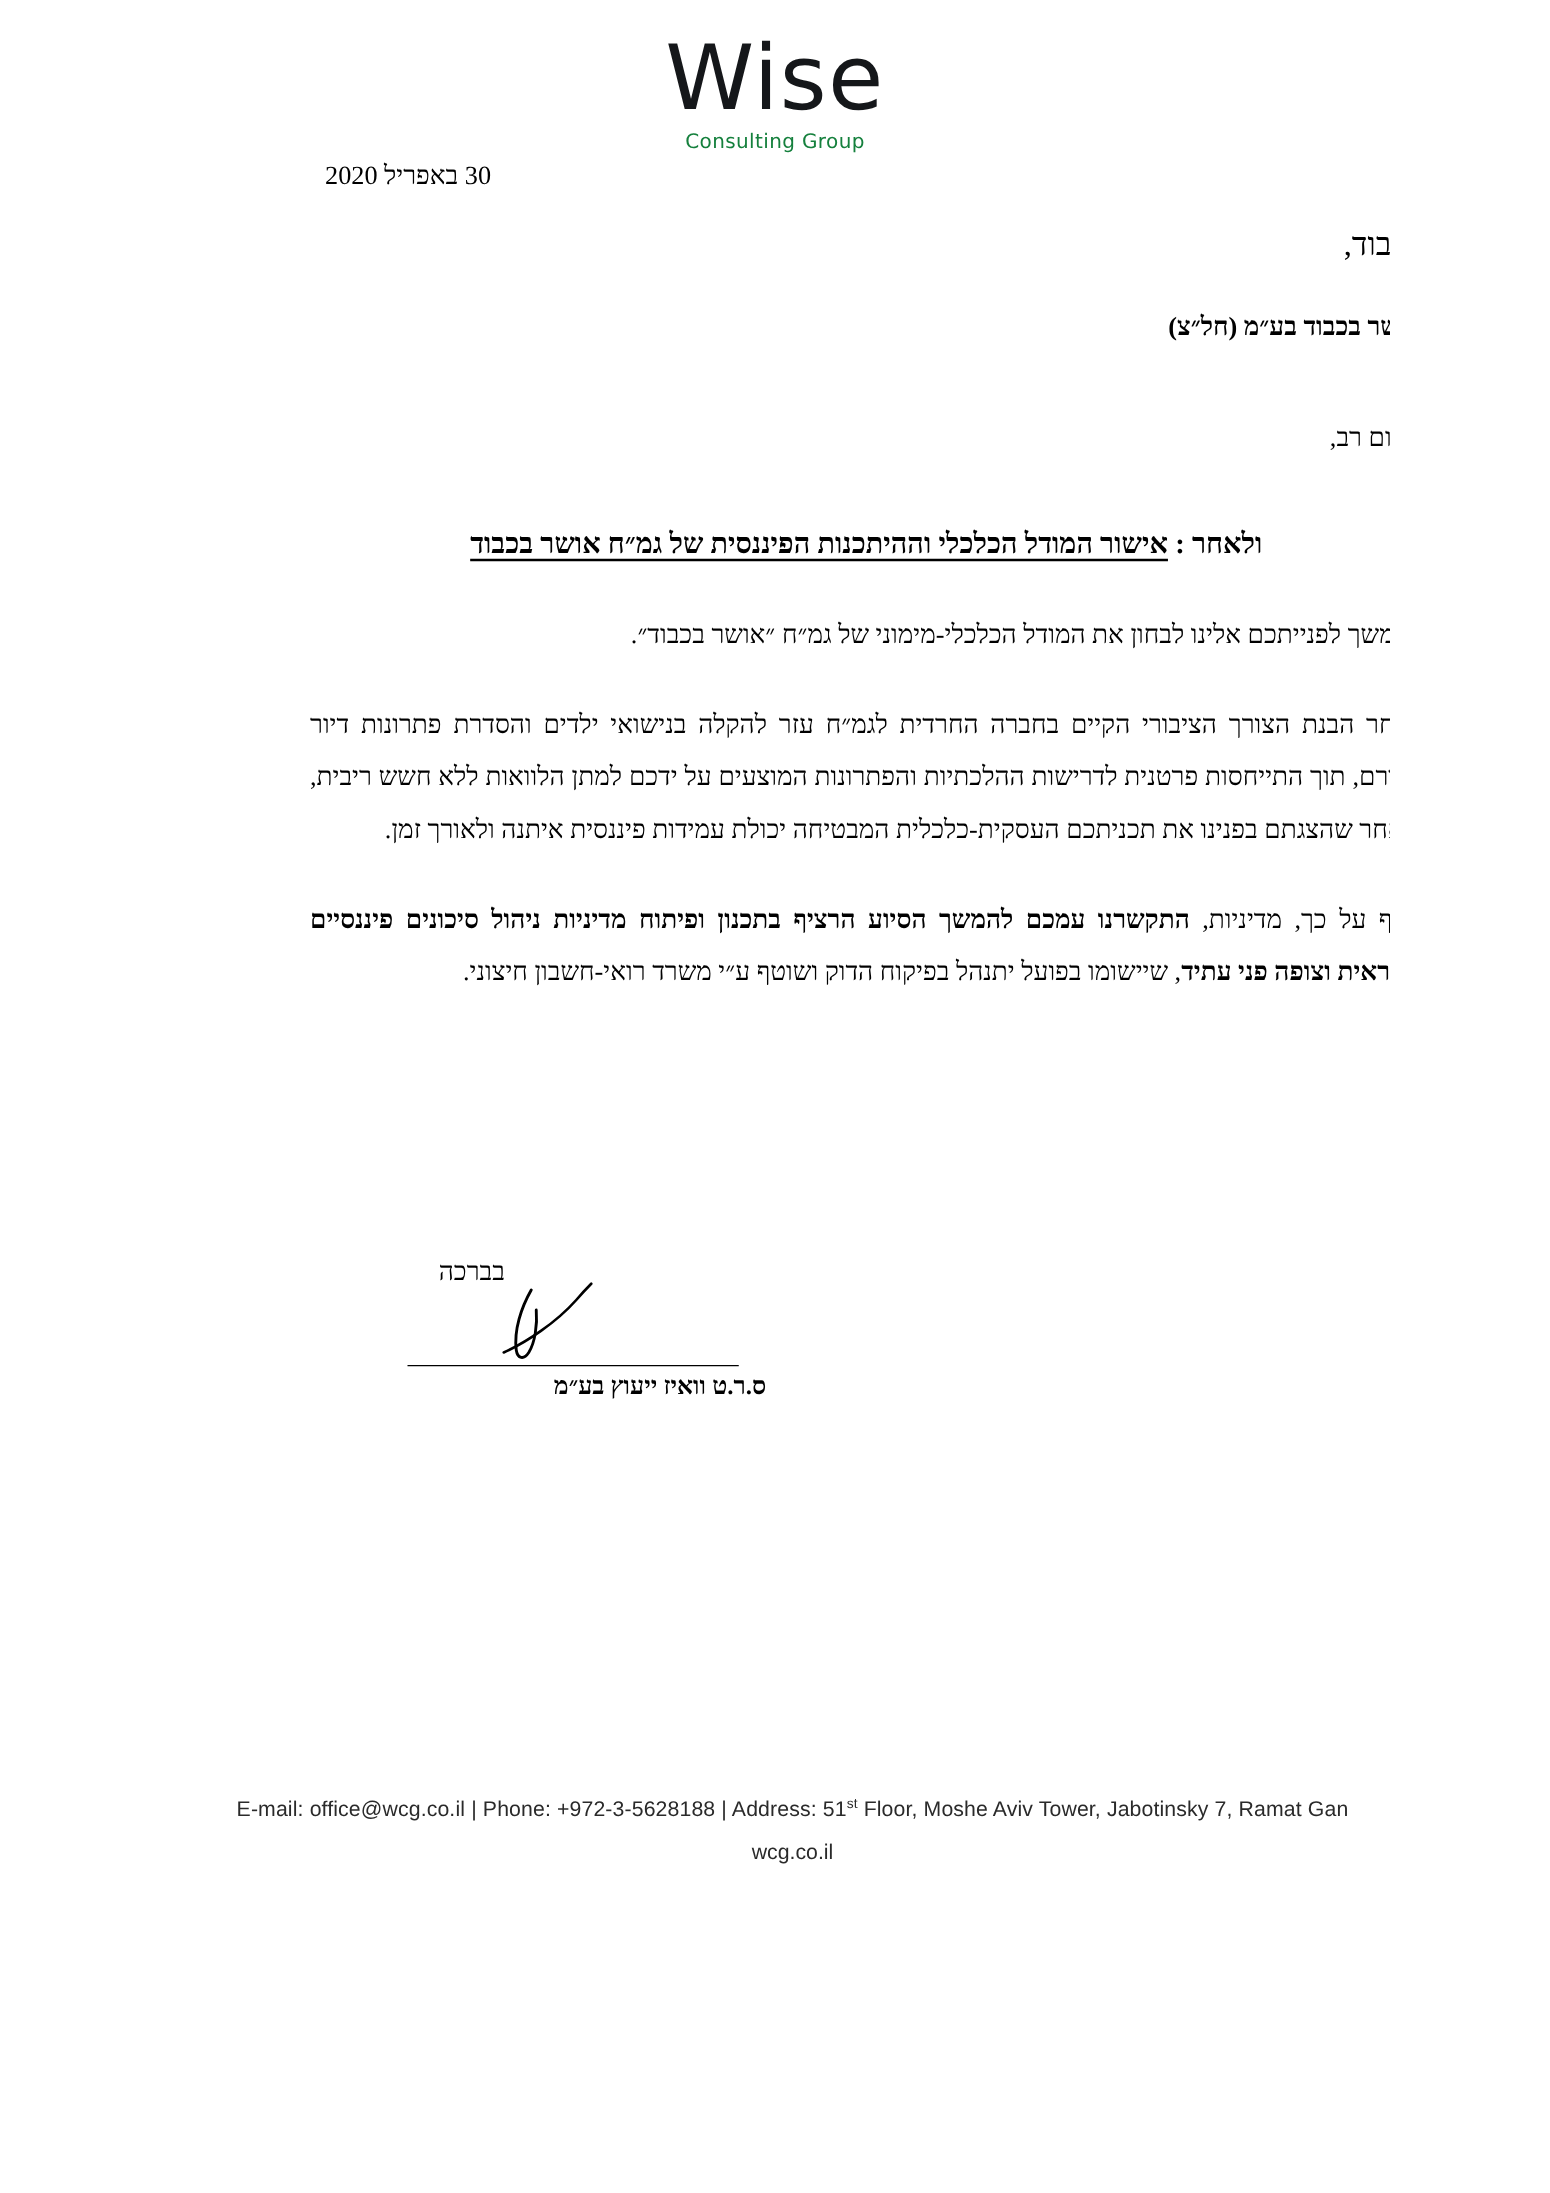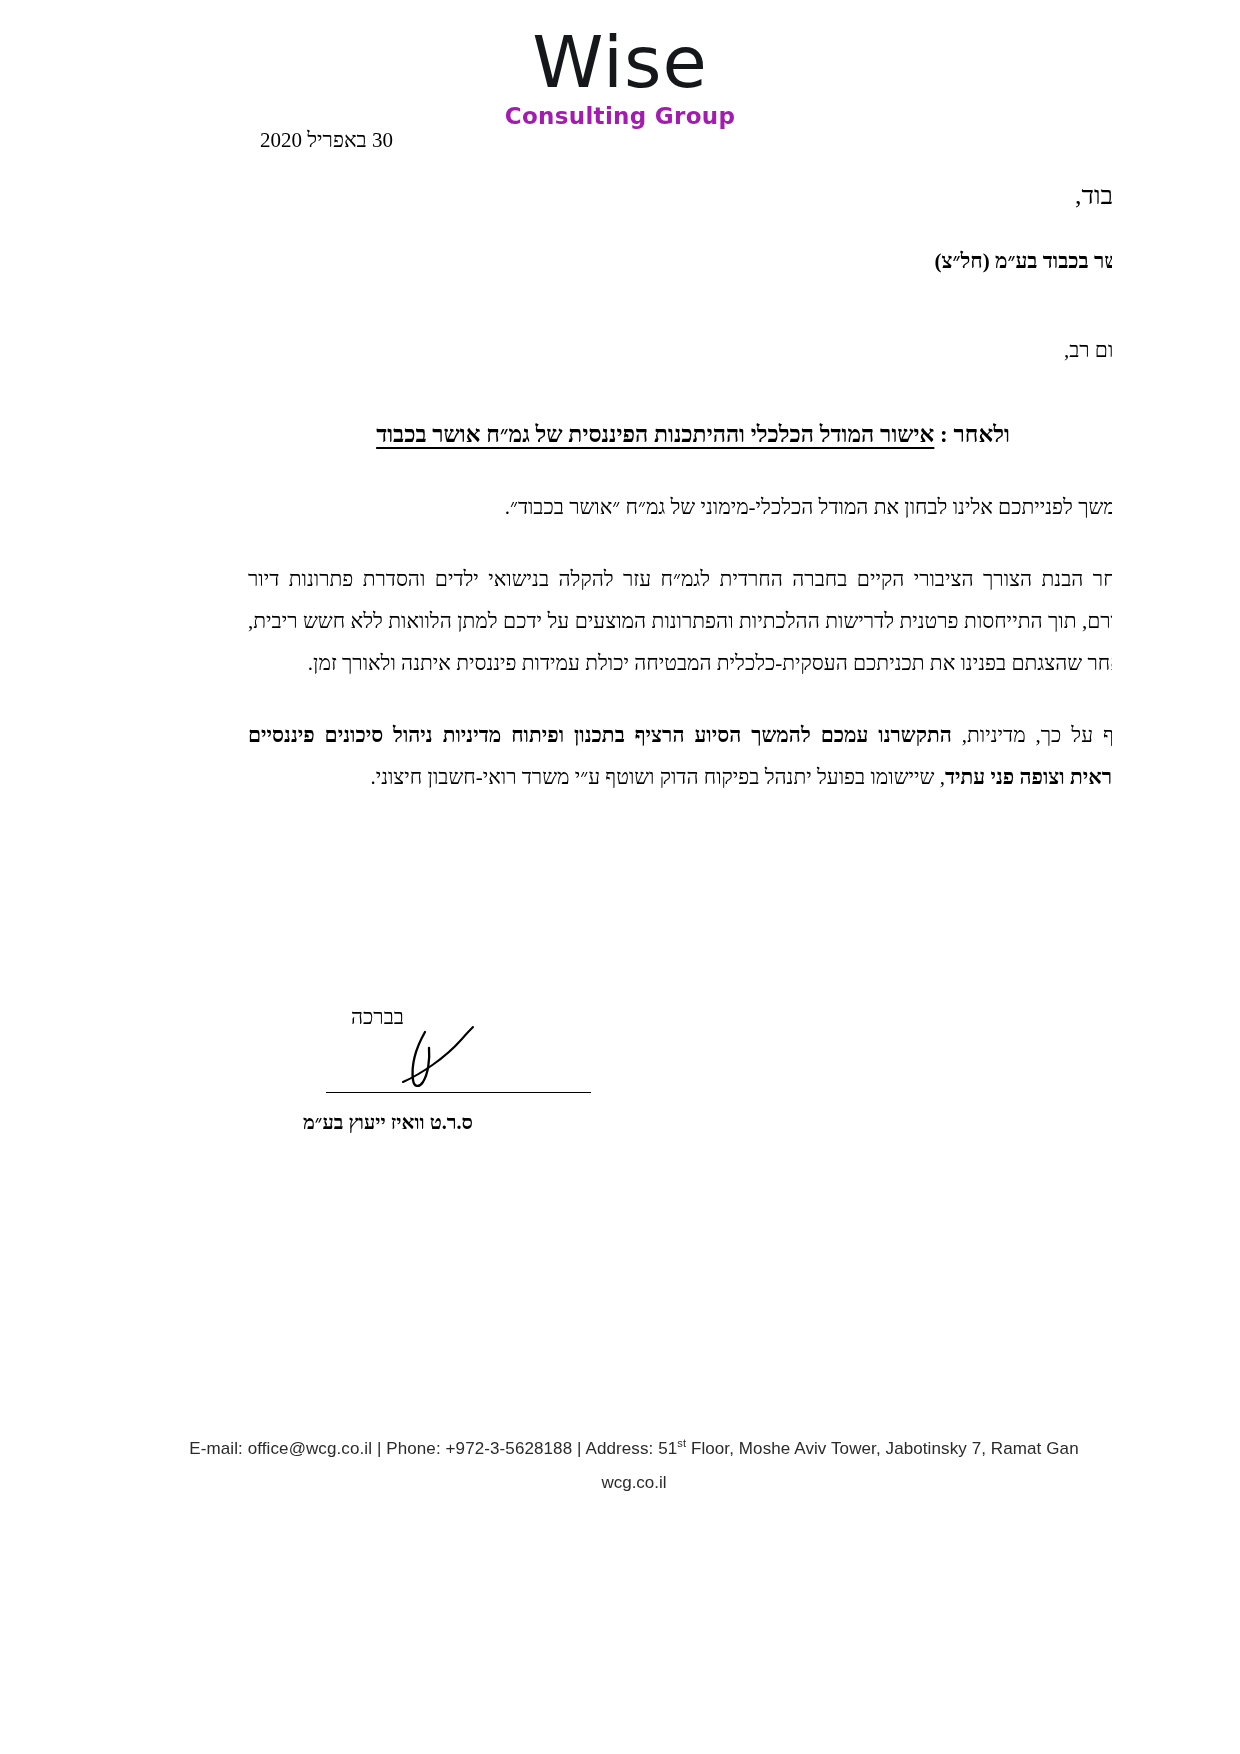--- a/index.html
+++ b/index.html
@@ -32,23 +32,23 @@
   .logo-word {
     font-family: "DejaVu Sans", "Liberation Sans", sans-serif;
     font-size: 72px;
     font-weight: 400;
     letter-spacing: 1px;
     color: #15171a;
     line-height: 1.02;
   }
   .logo-sub {
     font-family: "DejaVu Sans", "Liberation Sans", sans-serif;
-    font-size: 23px;
-    font-weight: 700;
-    color: #a21caf;
+    font-size: 16px;
+    font-weight: 400;
+    color: #15803d;
     letter-spacing: 0.3px;
     margin-top: 4px;
   }
 
   
   .date-line {
     position: absolute;
     top: 128px;
     left: 132px;
     font-size: 21px;
@@ -134,22 +134,22 @@
     top: -6px;
   }
   .sig-rule {
     border-bottom: 1.6px solid #000;
     width: 265px;
     margin: 0 auto;
   }
   .sig-name {
     font-size: 20px;
     font-weight: bold;
-    margin-top: 18px;
-    text-align: left;
+    margin-top: 5px;
+    text-align: right;
   }
 
   
   .footer {
     position: absolute;
     left: 0;
     right: 0;
     top: 1437px;
     text-align: center;
     font-family: "Liberation Sans", "DejaVu Sans", sans-serif;

